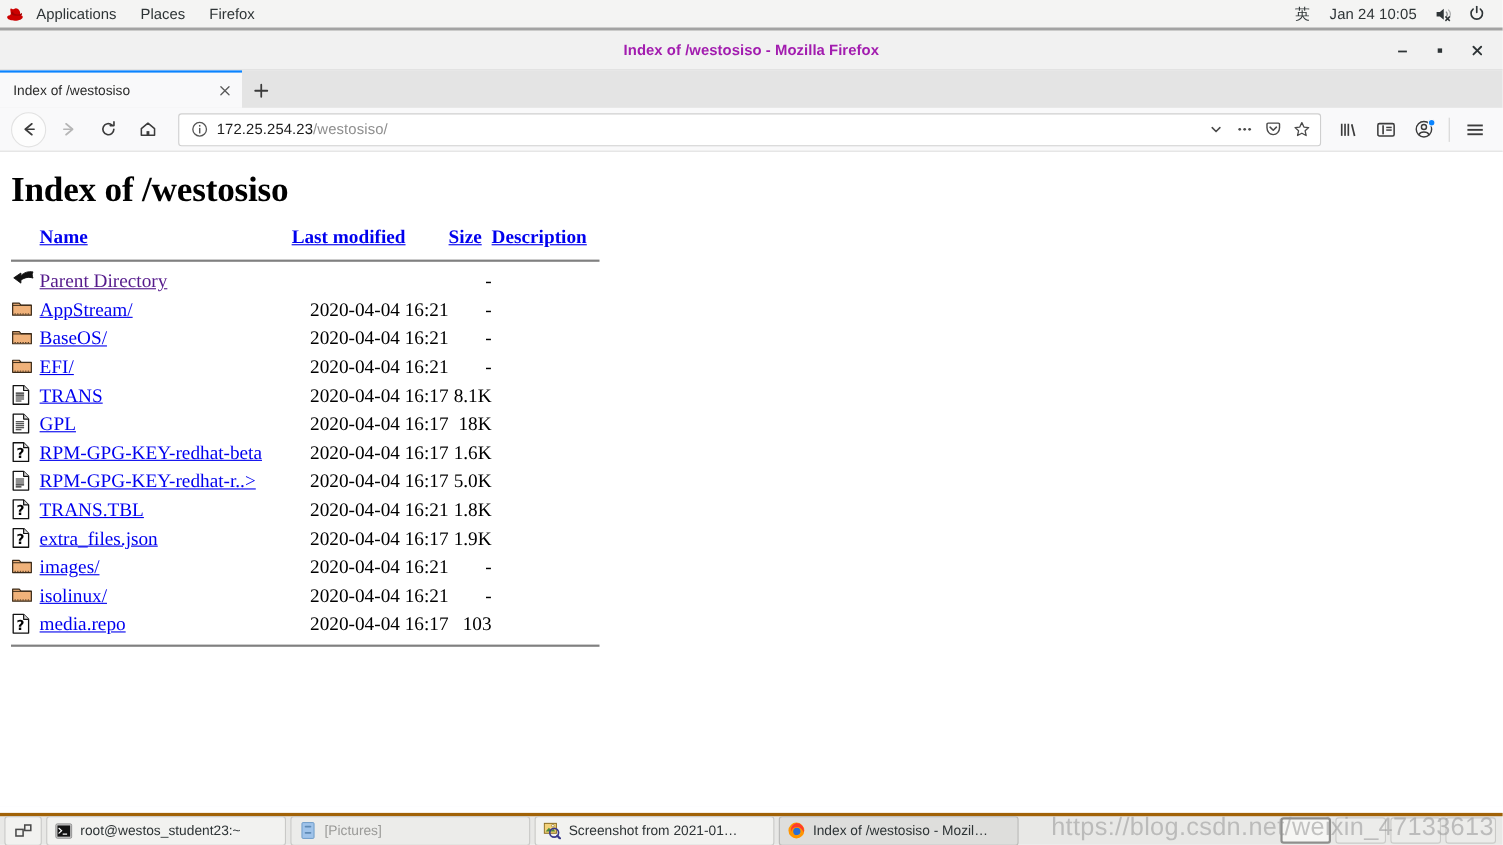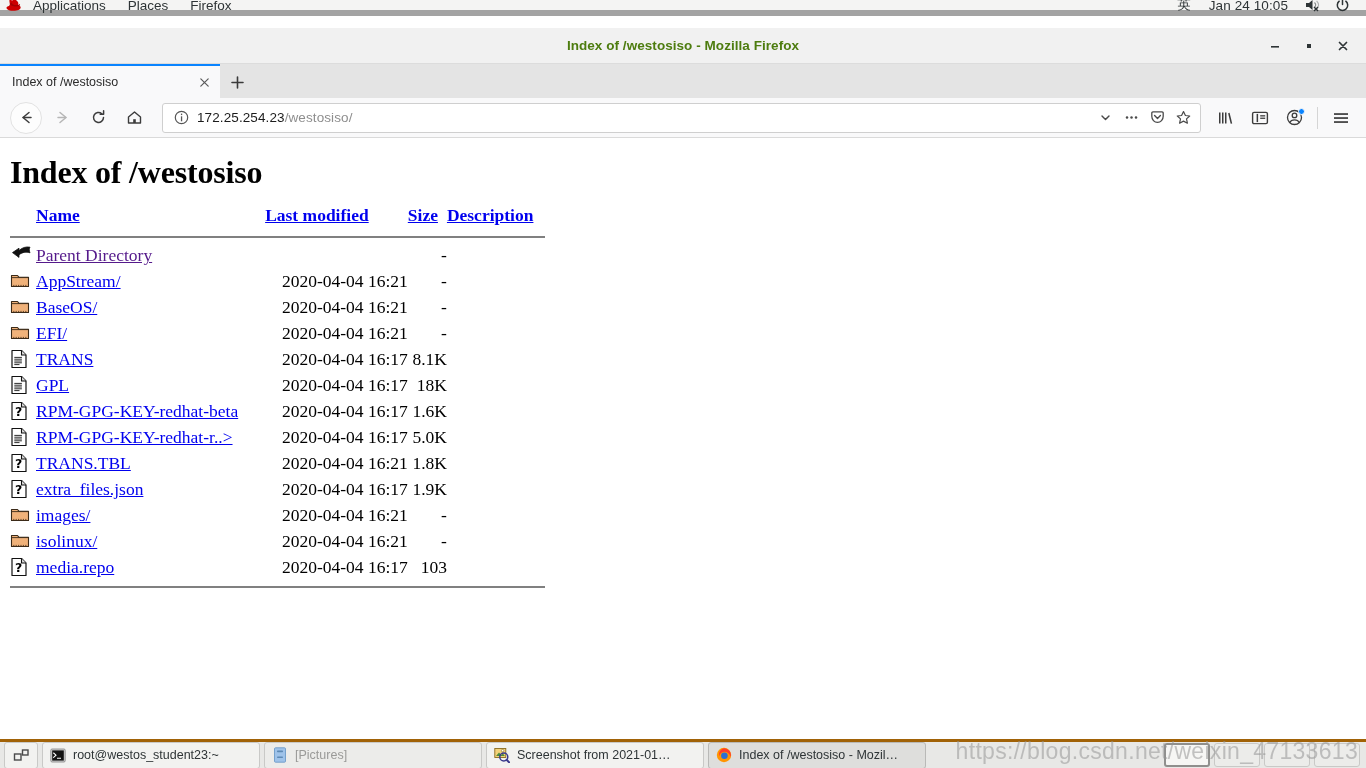--- a/index.html
+++ b/index.html
@@ -6,23 +6,23 @@
   html, body {
     width: 1366px; height: 768px;
     overflow: hidden;
     background: #ffffff;
     font-family: "Liberation Sans", sans-serif;
   }
 
   
   #gnome-panel {
     position: absolute; top: 0; left: 0;
-    width: 1366px; height: 16px;
+    width: 1366px; height: 28px;
     background: #f4f4f3;
-    border-bottom: 6px solid #a3a3a3;
+    border-bottom: 3px solid #a3a3a3;
     display: flex; 
     font-size: 13.5px; color: #2e3436;
   }
   .panel-left { display: flex; align-items: center; height: 100%; }
   .panel-right { margin-left: auto; display: flex; align-items: center; height: 100%; padding-right: 10px; }
   .panel-item {
     padding: 0 9px; height: 100%;
     display: flex; align-items: center;
     color: #2e3436; white-space: nowrap;
   }
@@ -40,21 +40,21 @@
   }
   
   #titlebar {
     height: 36px; background: #f1f1f1;
     border-bottom: 1px solid #dcdcdc;
     position: relative;
     display: flex; align-items: center; justify-content: center;
     flex: 0 0 36px;
   }
   #titlebar .title {
-    font-size: 13.5px; color: #4d7c0f; font-weight: 600;
+    font-size: 13.5px; color: #a21caf; font-weight: 600;
     letter-spacing: 0.05px;
   }
   .wincontrols {
     position: absolute; right: 6px; top: 0; height: 100%;
     display: flex; align-items: center;
   }
   .wc-btn {
     width: 34px; height: 30px;
     display: flex; align-items: center; justify-content: center;
     color: #2e3436;

